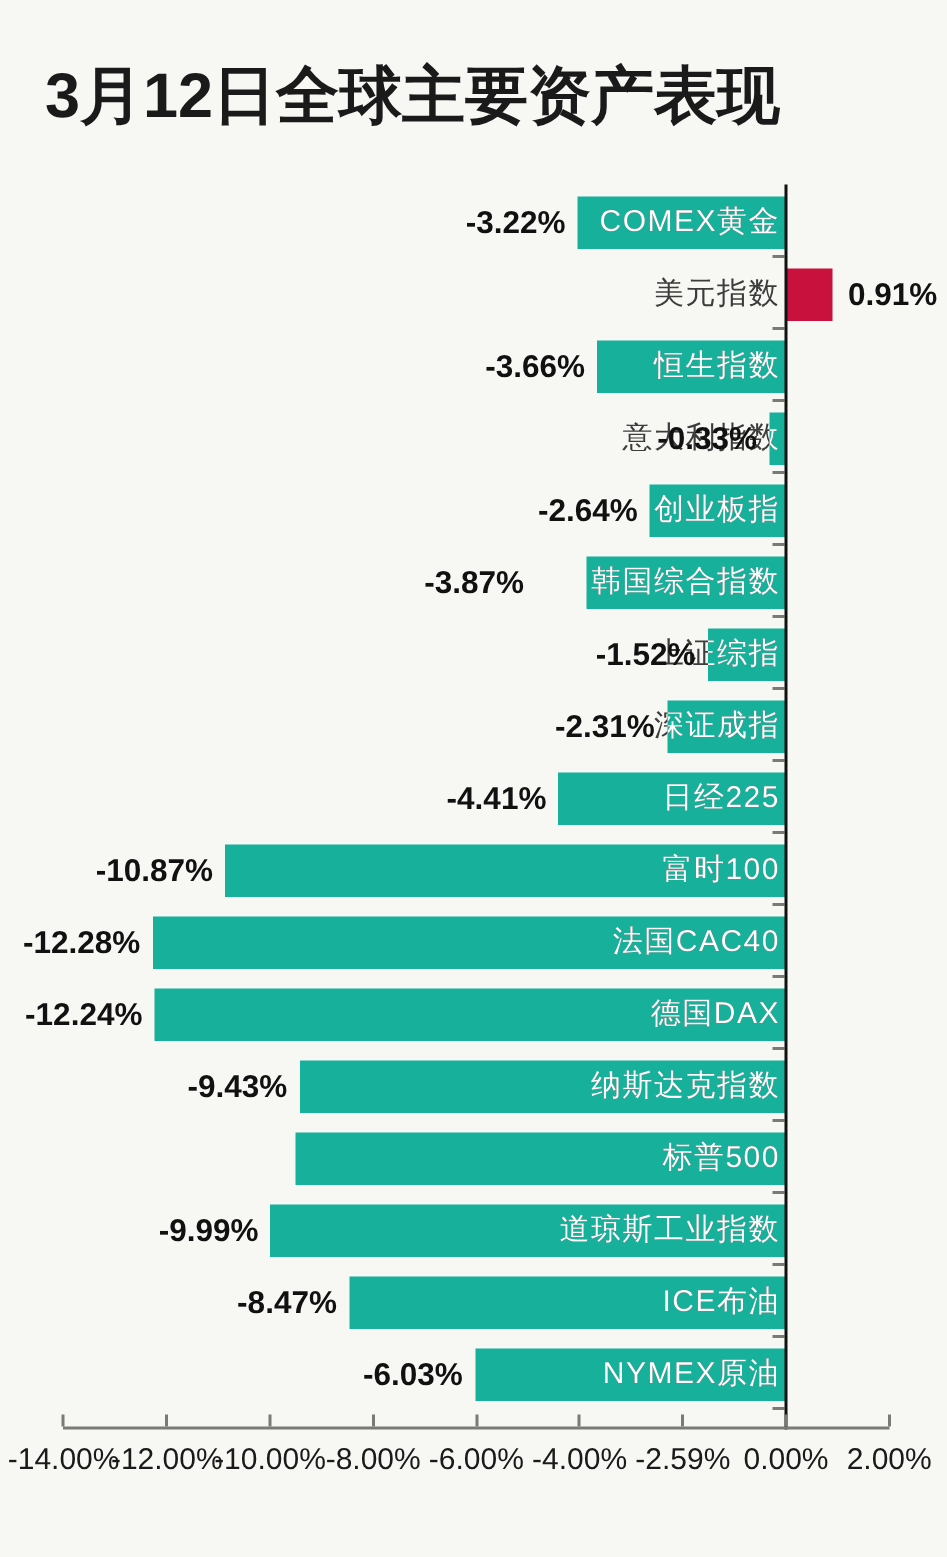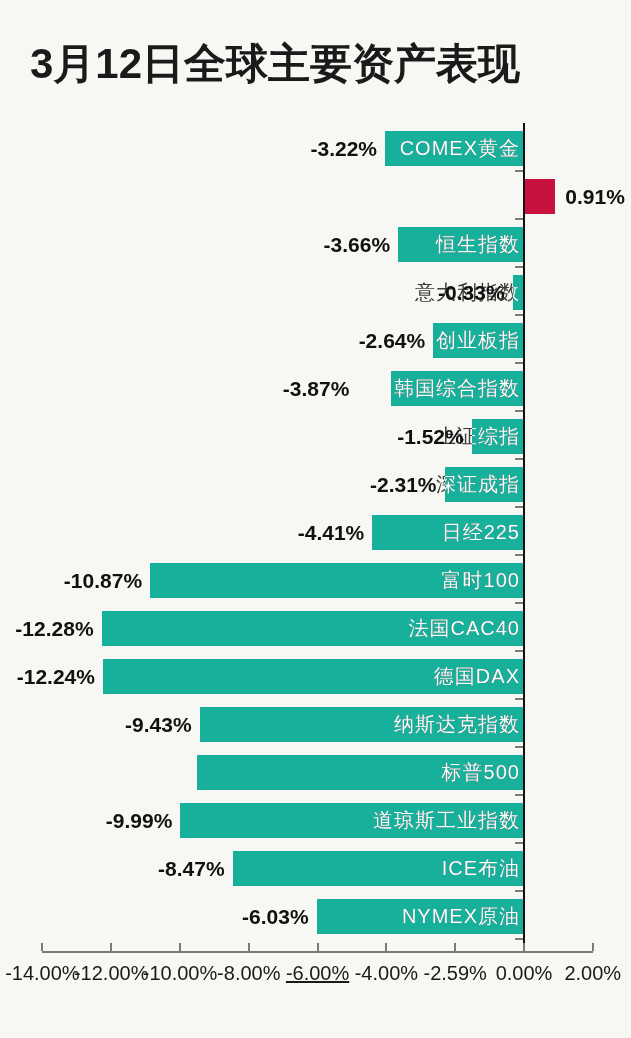--- a/index.html
+++ b/index.html
@@ -125,20 +125,21 @@
         <div class="bar neg" style="left: 385.024px; width: 138.976px;"></div>
         <div class="cat-label" style="left: 220px; width: 300px;">COMEX黄金</div>
         <div class="cat-clip" style="left: 385.024px; width: 138.976px;">
           <div class="cat-inner" style="left: -165.024px; width: 300px;">COMEX黄金</div>
         </div>
         <div class="val-label" style="left: 277.024px; width: 100px; text-align: right;">-3.22%</div>
       </div>
       <div class="row-tick" style="left: 515px; top: 160px;"></div>
       <div class="bar-row" style="top: 163px;">
         <div class="bar pos" style="left: 524px; width: 31.304px;"></div>
+        <div class="cat-label" style="left: 220px; width: 300px;">美元指数</div>
         <div class="cat-clip" style="left: 524px; width: 31.304px;"></div>
         <div class="val-label" style="left: 565.304px; text-align: left;">0.91%</div>
       </div>
       <div class="row-tick" style="left: 515px; top: 208px;"></div>
       <div class="bar-row" style="top: 211px;">
         <div class="bar neg" style="left: 398.096px; width: 125.904px;"></div>
         <div class="cat-label" style="left: 220px; width: 300px;">恒生指数</div>
         <div class="cat-clip" style="left: 398.096px; width: 125.904px;">
           <div class="cat-inner" style="left: -178.096px; width: 300px;">恒生指数</div>
         </div>
@@ -274,21 +275,21 @@
       <div class="axis-line" style="left: 42.4px; top: 941px; width: 550.4px;"></div>
       <div class="axis-tick" style="left: 41.4px; top: 933px;"></div>
       <div class="axis-tick-label" style="left: -2.6px; width: 90px; top: 953px;">-14.00%</div>
       <div class="axis-tick" style="left: 110.2px; top: 933px;"></div>
       <div class="axis-tick-label" style="left: 66.2px; width: 90px; top: 953px;">-12.00%</div>
       <div class="axis-tick" style="left: 179px; top: 933px;"></div>
       <div class="axis-tick-label" style="left: 135px; width: 90px; top: 953px;">-10.00%</div>
       <div class="axis-tick" style="left: 247.8px; top: 933px;"></div>
       <div class="axis-tick-label" style="left: 203.8px; width: 90px; top: 953px;">-8.00%</div>
       <div class="axis-tick" style="left: 316.6px; top: 933px;"></div>
-      <div class="axis-tick-label" style="left: 272.6px; width: 90px; top: 953px; text-decoration: underline;">-6.00%</div>
+      <div class="axis-tick-label" style="left: 272.6px; width: 90px; top: 953px;">-6.00%</div>
       <div class="axis-tick" style="left: 385.4px; top: 933px;"></div>
       <div class="axis-tick-label" style="left: 341.4px; width: 90px; top: 953px;">-4.00%</div>
       <div class="axis-tick" style="left: 454.2px; top: 933px;"></div>
       <div class="axis-tick-label" style="left: 410.2px; width: 90px; top: 953px;">-2.59%</div>
       <div class="axis-tick" style="left: 523px; top: 933px;"></div>
       <div class="axis-tick-label" style="left: 479px; width: 90px; top: 953px;">0.00%</div>
       <div class="axis-tick" style="left: 591.8px; top: 933px;"></div>
       <div class="axis-tick-label" style="left: 547.8px; width: 90px; top: 953px;">2.00%</div>
     </div>
 

